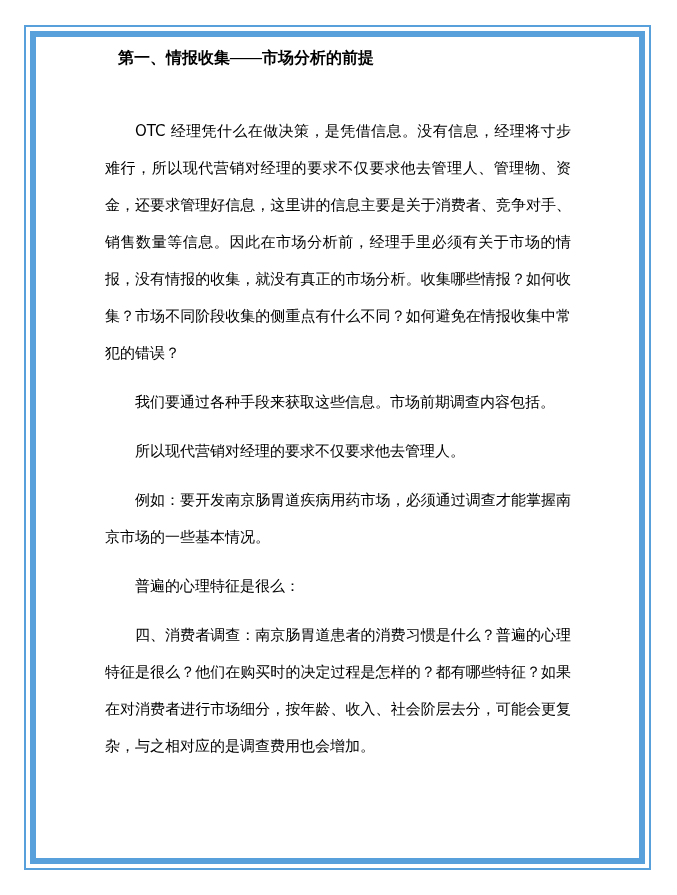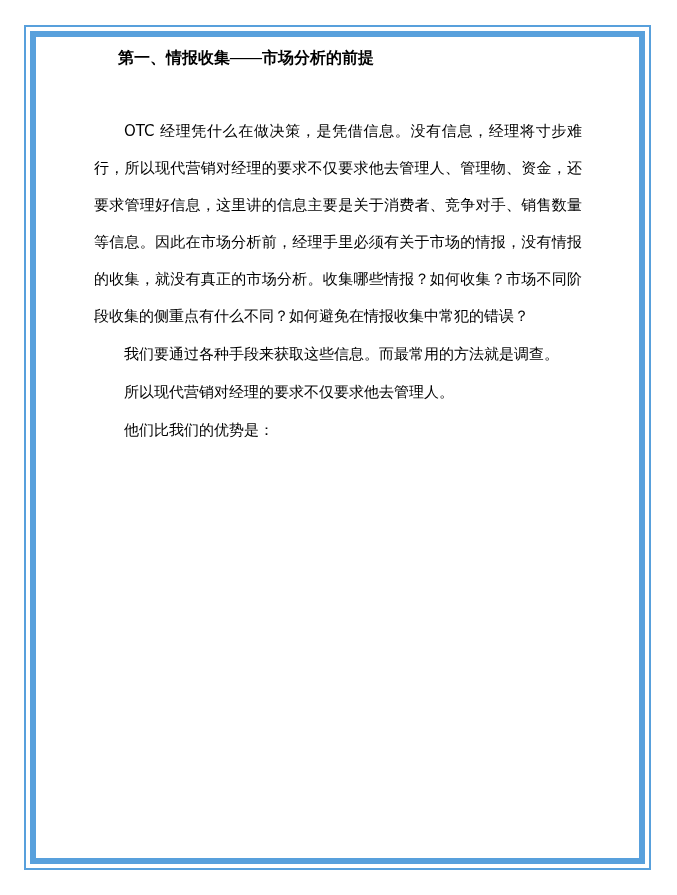--- a/index.html
+++ b/index.html
@@ -46,31 +46,33 @@
     font-size: 16px;
     font-weight: bold;
     line-height: 37px;
     margin: 0 0 37px 25px;
     white-space: nowrap;
     font-family: Liberation Serif, serif;
   }
   .para {
     font-size: 15px;
     line-height: 37px;
-    margin: 1px;
+    margin: 12px;
     text-indent: 2em;
     text-align: justify;
   }
 </style>
 </head>
 <body>
 
 <div class="page">
   <div class="frame-outer"></div>
   <div class="frame-inner"></div>
   <div class="content">
     <h1 class="title">第一、情报收集——市场分析的前提</h1>
     <p class="para">OTC 经理凭什么在做决策，是凭借信息。没有信息，经理将寸步难行，所以现代营销对经理的要求不仅要求他去管理人、管理物、资金，还要求管理好信息，这里讲的信息主要是关于消费者、竞争对手、销售数量等信息。因此在市场分析前，经理手里必须有关于市场的情报，没有情报的收集，就没有真正的市场分析。收集哪些情报？如何收集？市场不同阶段收集的侧重点有什么不同？如何避免在情报收集中常犯的错误？</p>
-    <p class="para">我们要通过各种手段来获取这些信息。而最常用的方法就是调查。</p>
+    <p class="para">我们要通过各种手段来获取这些信息。市场前期调查内容包括。</p>
     <p class="para">所以现代营销对经理的要求不仅要求他去管理人。</p>
-    <p class="para">他们比我们的优势是：</p>
+    <p class="para">例如：要开发南京肠胃道疾病用药市场，必须通过调查才能掌握南京市场的一些基本情况。</p>
+    <p class="para">普遍的心理特征是很么：</p>
+    <p class="para">四、消费者调查：南京肠胃道患者的消费习惯是什么？普遍的心理特征是很么？他们在购买时的决定过程是怎样的？都有哪些特征？如果在对消费者进行市场细分，按年龄、收入、社会阶层去分，可能会更复杂，与之相对应的是调查费用也会增加。</p>
   </div>
 </div>
 
 </body></html>

